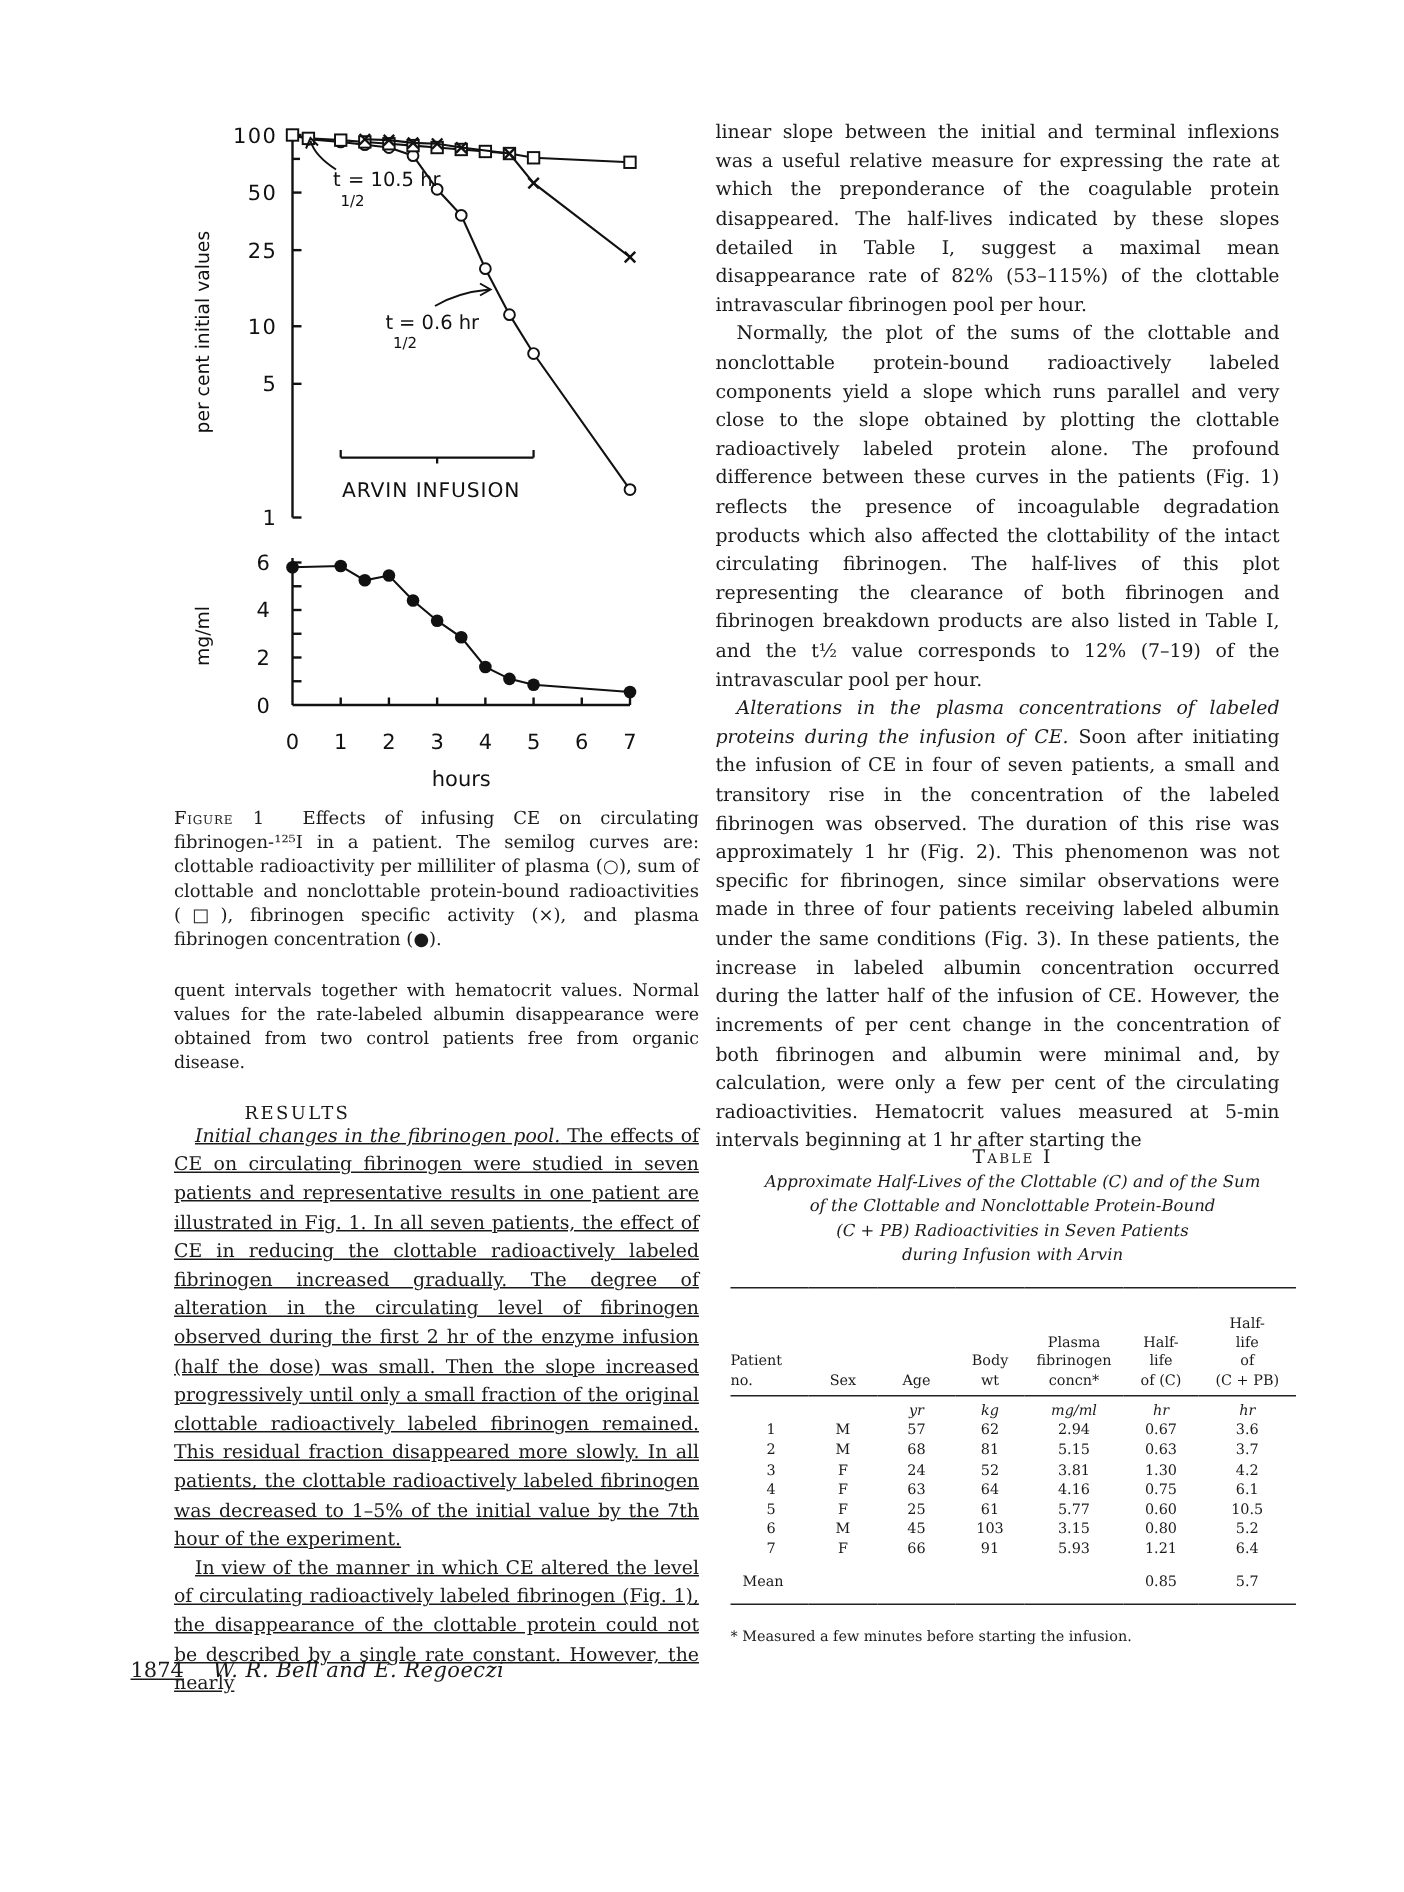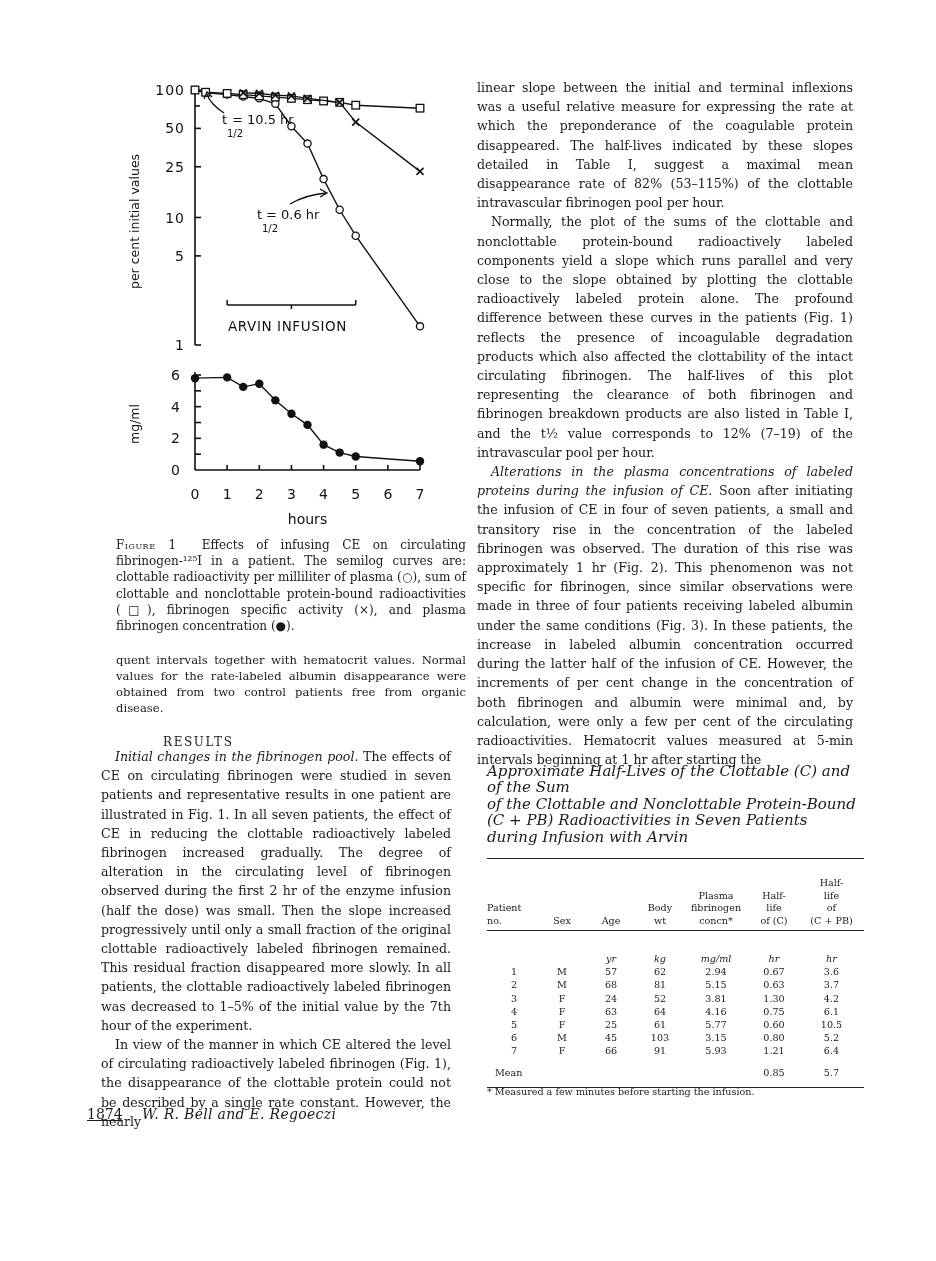--- a/index.html
+++ b/index.html
@@ -5,32 +5,32 @@
   html, body { margin: 0; padding: 0; background: #fff; }
   body { width: 936px; height: 1261px; position: relative; font-family: "DejaVu Serif", serif; color: #1a1a1a; overflow: hidden; }
   .col-right { position: absolute; left: 477px; top: 78px; width: 376px; }
   .p { font-size: 12.6px; line-height: 19.2px; text-align: justify; margin: 0; hyphens: manual; }
   .p.indent { text-indent: 14px; }
   .it { font-style: italic; }
   .caption { position: absolute; left: 116px; top: 537px; width: 350px; font-size: 12px; line-height: 16.2px; text-align: justify; margin: 0; }
   .caption .sc { font-variant: small-caps; letter-spacing: 0.5px; }
   .left-text1 { position: absolute; left: 116px; top: 652px; width: 350px; font-size: 11.6px; line-height: 16px; text-align: justify; margin: 0; }
   .results-heading { position: absolute; left: 148px; top: 720px; font-size: 12px; letter-spacing: 1.6px; margin: 15px; font-weight: normal; }
-  .left-text2 { position: absolute; left: 101px; top: 747px; width: 350px; }
+  .left-text2 { position: absolute; left: 116px; top: 747px; width: 350px; text-decoration: underline; }
   .footer { position: absolute; left: 87px; top: 1106px; font-size: 14px; }
   .footer .pg { display: inline-block; width: 55px; text-decoration: underline; }
   .footer .auth { font-style: italic; letter-spacing: 0.3px; }
   .table-block { position: absolute; left: 487px; top: 763px; width: 376px; }
   .table-title { text-align: center; font-size: 12.5px; font-variant: small-caps; letter-spacing: 1.5px; margin: 0 0 2px 0; }
-  .table-caption { font-style: italic; font-size: 15px; line-height: 16.4px; margin: 0; }
+  .table-caption { text-align: center; font-style: italic; font-size: 11px; line-height: 16.4px; margin: 0; }
   table.data { position: absolute; left: 487px; top: 858px; width: 377px; border-collapse: collapse; font-size: 9.6px; }
   table.data thead tr.heads th { font-weight: normal; vertical-align: bottom; padding: 18px 0 3px 0; line-height: 12.5px; border-top: 1.4px solid #222; border-bottom: 1.4px solid #222; }
   table.data th, table.data td { text-align: center; }
   table.data td { padding: 0; line-height: 13.2px; height: 13.2px; }
-  table.data tr.units td { font-style: italic; padding-top: 21px; }
+  table.data tr.units td { font-style: italic; padding-top: 3px; }
   table.data tr.mean td { padding-top: 8px; padding-bottom: 8px; border-bottom: 1.2px solid #222; }
   .c0 { width: 52px; } .c1 { width: 46px; } .c2 { width: 52px; margin-top: 14px; } .c3 { width: 46px; } .c4 { width: 66px; } .c5 { width: 50px; } .c6 { width: 65px; }
   table.data td.first, table.data th.first { text-align: left; padding-left: 6px; }
   table.data tbody td.first { padding-left: 24px; text-align: left; }
   table.data tr.mean td.first { padding-left: 8px; }
   .table-foot { position: absolute; left: 487px; top: 1076px; font-size: 9.6px; }
   svg.fig { position: absolute; left: 0; top: 0; }
 </style>
 </head>
 <body>
@@ -189,20 +189,21 @@
   <p class="p indent">In view of the manner in which CE altered the level of circulating radioactively labeled fibrinogen (Fig. 1), the disappearance of the clottable protein could not be described by a single rate constant. However, the nearly</p>
 </div>
 
 <div class="col-right">
   <p class="p">linear slope between the initial and terminal inflexions was a useful relative measure for expressing the rate at which the preponderance of the coagulable protein disappeared. The half-lives indicated by these slopes detailed in Table I, suggest a maximal mean disappearance rate of 82% (53–115%) of the clottable intravascular fibrinogen pool per hour.</p>
   <p class="p indent">Normally, the plot of the sums of the clottable and nonclottable protein-bound radioactively labeled components yield a slope which runs parallel and very close to the slope obtained by plotting the clottable radioactively labeled protein alone. The profound difference between these curves in the patients (Fig. 1) reflects the presence of incoagulable degradation products which also affected the clottability of the intact circulating fibrinogen. The half-lives of this plot representing the clearance of both fibrinogen and fibrinogen breakdown products are also listed in Table I, and the t½ value corresponds to 12% (7–19) of the intravascular pool per hour.</p>
   <p class="p indent"><span class="it">Alterations in the plasma concentrations of labeled proteins during the infusion of CE.</span><span> Soon after initiating the infusion of CE in four of seven patients, a small and transitory rise in the concentration of the labeled fibrinogen was observed. The duration of this rise was approximately 1 hr (Fig. 2). This phenomenon was not specific for fibrinogen, since similar observations were made in three of four patients receiving labeled albumin under the same conditions (Fig. 3). In these patients, the increase in labeled albumin concentration occurred during the latter half of the infusion of CE. However, the increments of per cent change in the concentration of both fibrinogen and albumin were minimal and, by calculation, were only a few per cent of the circulating radioactivities. Hematocrit values measured at 5-min intervals beginning at 1 hr after starting the</span></p>
 </div>
 
 <div class="table-block">
+  <p class="table-title">Table I</p>
   <p class="table-caption">
     <span>Approximate Half-Lives of the Clottable (C) and of the Sum</span><br>
     <span>of the Clottable and Nonclottable Protein-Bound</span><br>
     <span>(C + PB) Radioactivities in Seven Patients</span><br>
     <span>during Infusion with Arvin</span>
   </p>
 </div>
 
 <table class="data">
   <thead>

